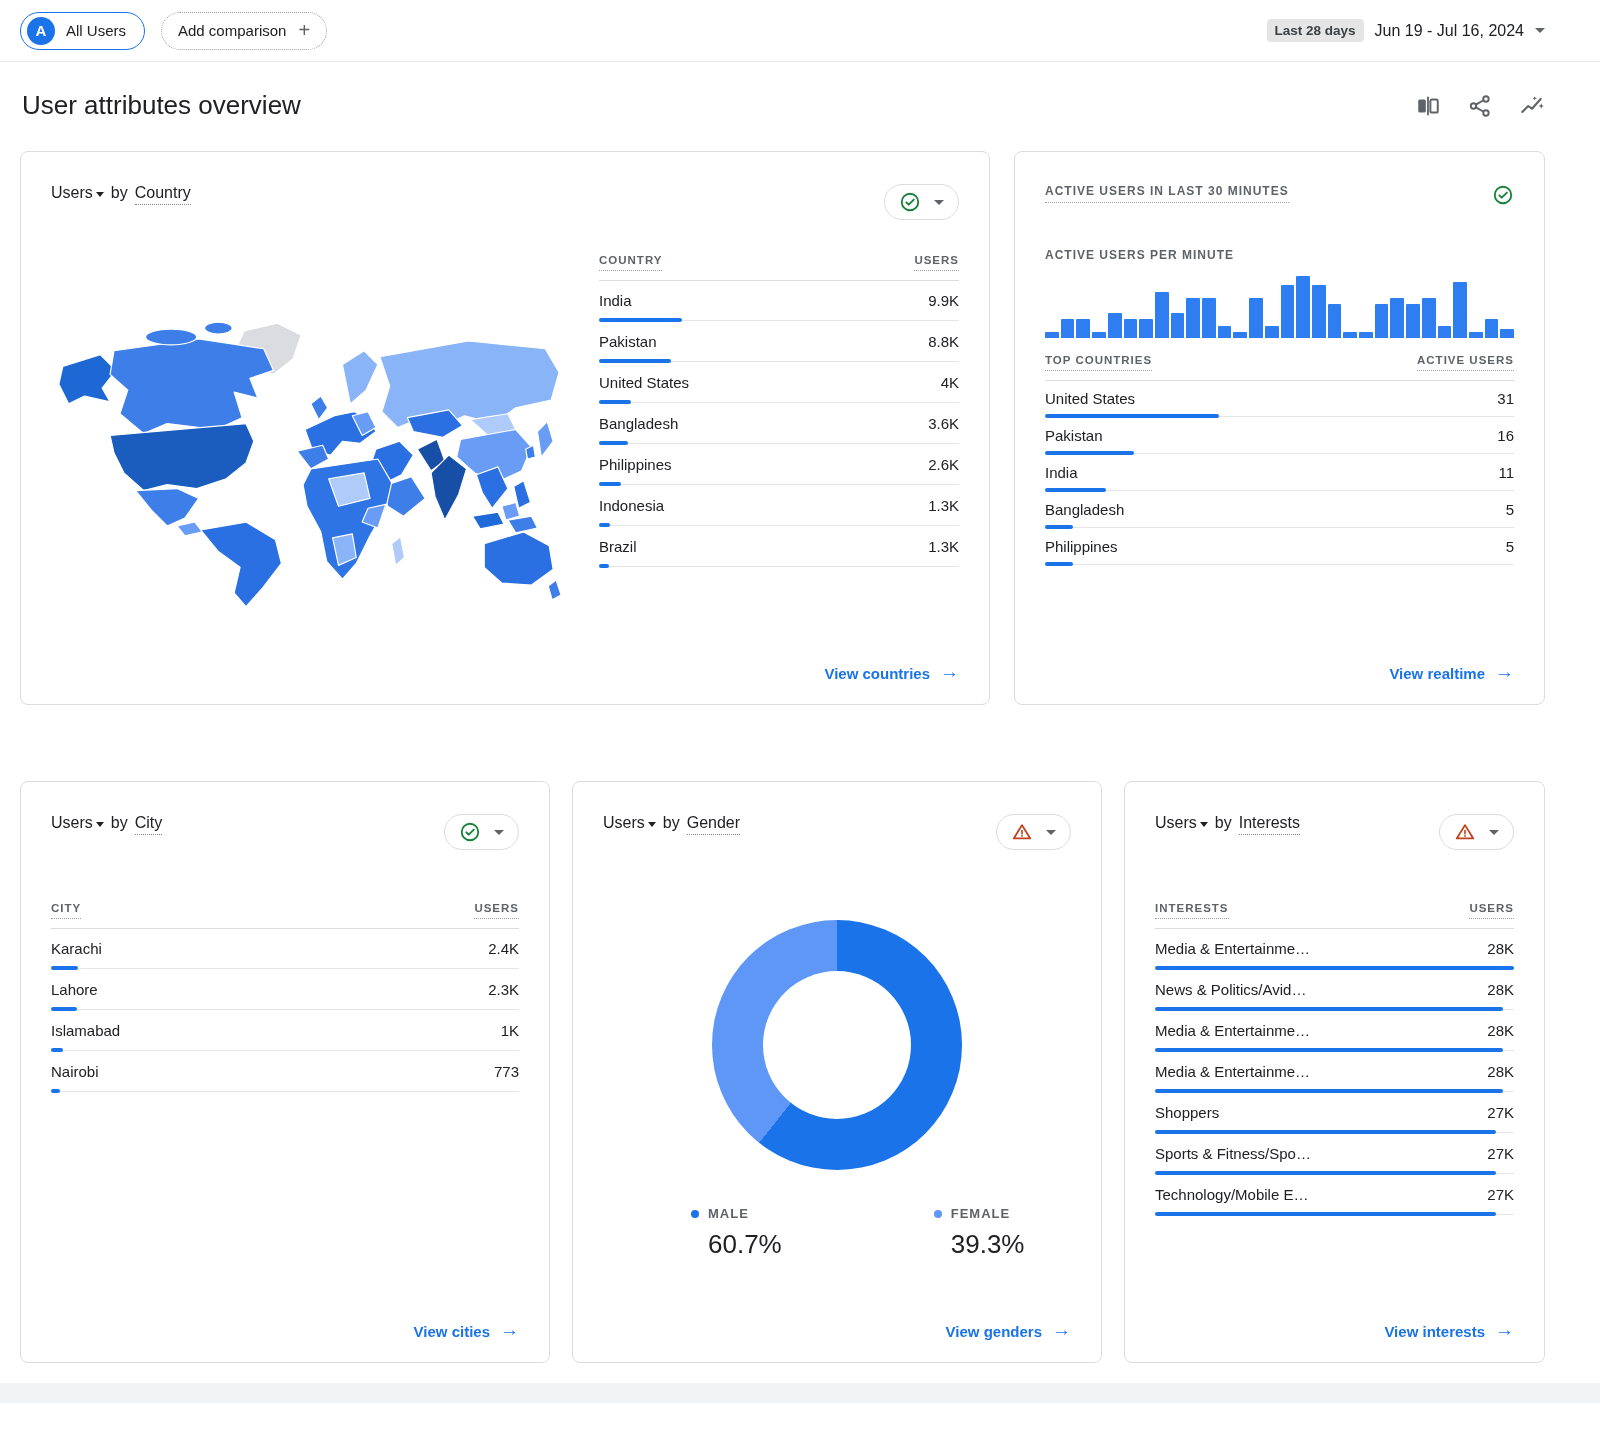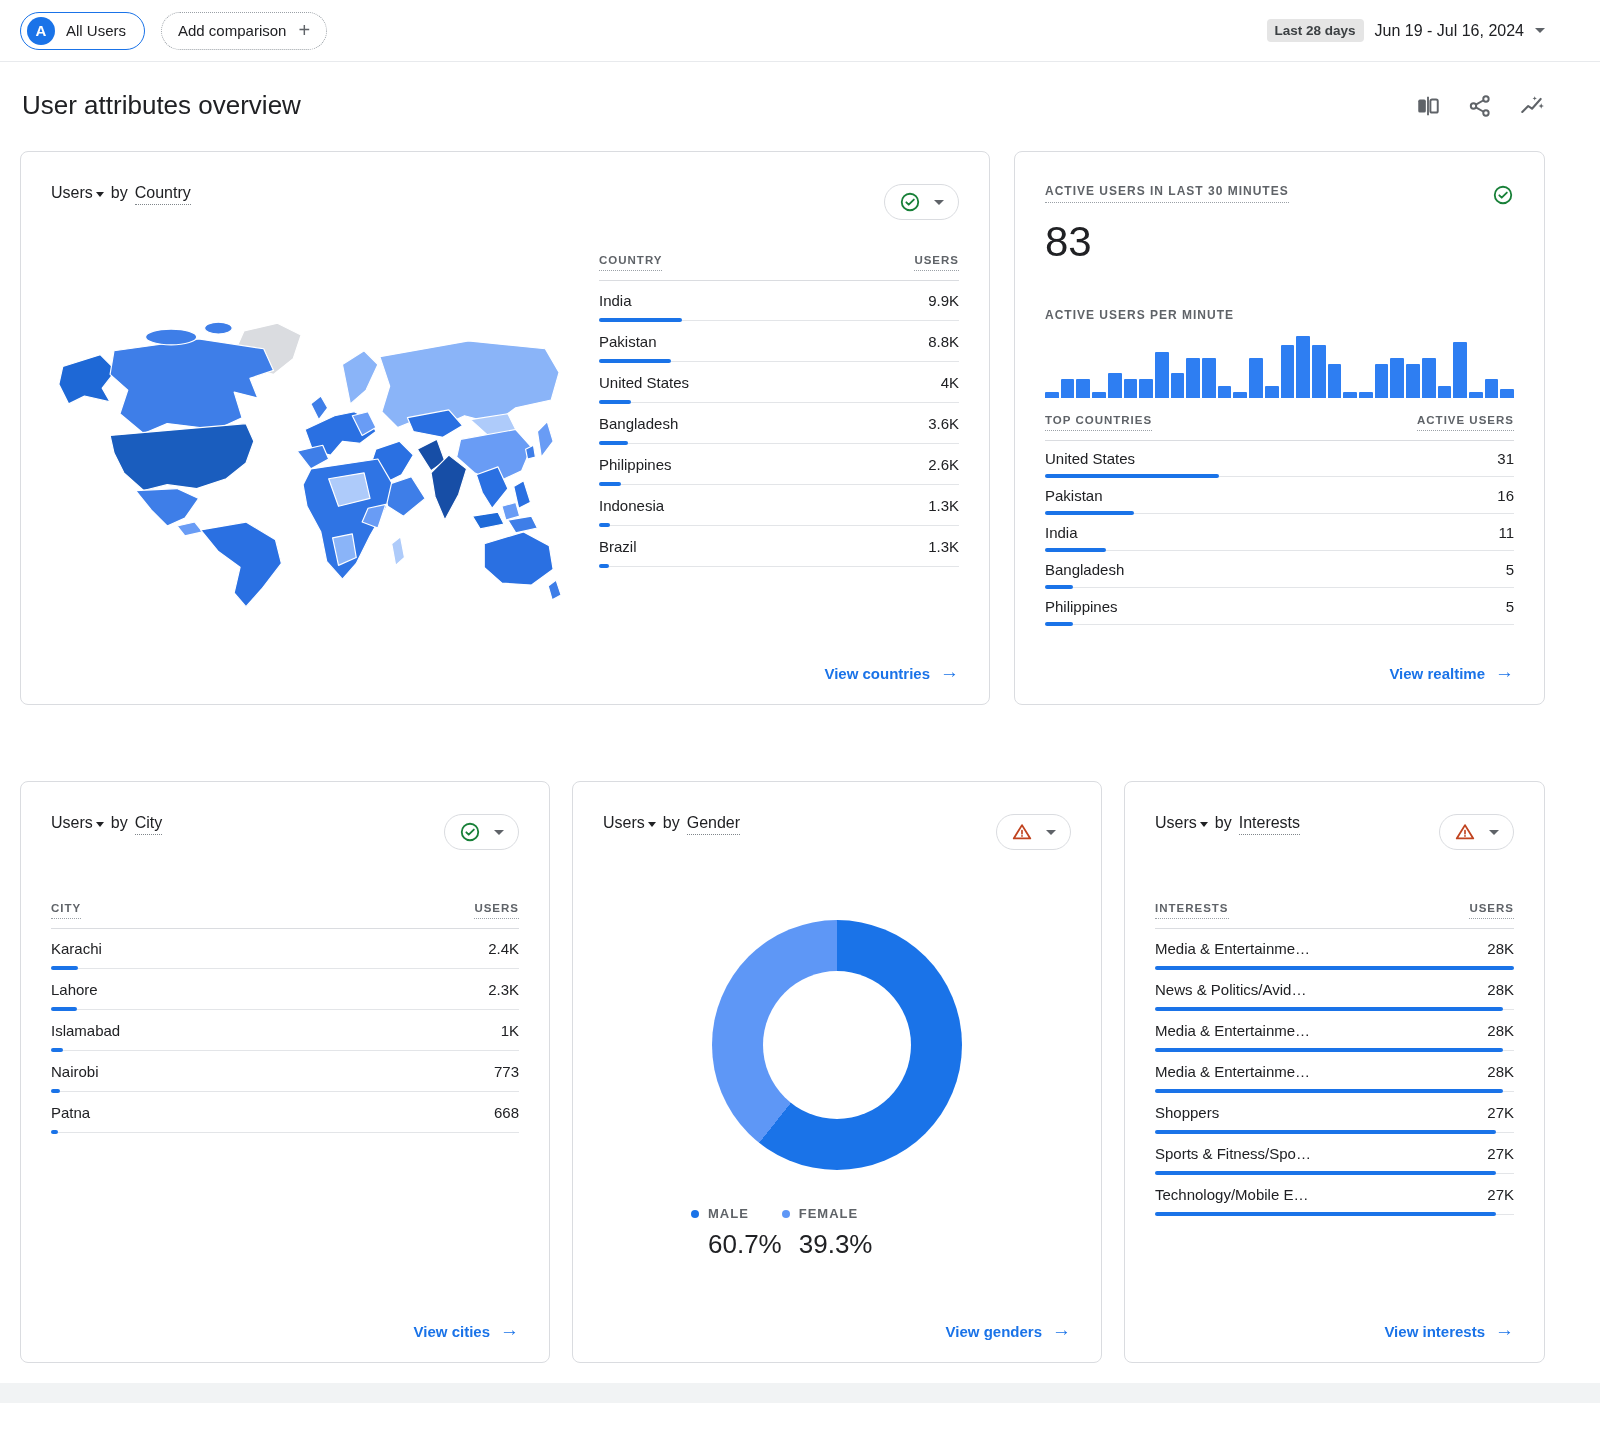--- a/index.html
+++ b/index.html
@@ -74,21 +74,21 @@
   .rt-sub { font-size:12px; letter-spacing:1px; color:#5f6368; font-weight:600; margin-top:42px; }
   .minute-chart { display:flex; align-items:flex-end; gap:2px; height:62px; margin-top:14px; }
   .mbar { flex:1; background:#2e7ef2; border-radius:1px 1px 0 0; }
   .rt-table .dt-head { margin-top:16px; }
   .rt-table .trow-line { padding:9px 0 7px; }
 
   
   .donut-wrap { display:flex; justify-content:center; margin-top:70px; }
   .donut { width:250px; height:250px; border-radius:50%; position:relative; }
   .donut::after { content:""; position:absolute; inset:51px; background:#fff; border-radius:50%; }
-  .legend { display:flex; margin-top:36px; padding-left:88px; }
+  .legend { display:flex; margin-top:36px; padding-left:88px; gap:152px; }
   .li-head { display:flex; align-items:center; gap:9px; font-size:13px; letter-spacing:1px; color:#5f6368; font-weight:600; }
   .dot { width:8px; height:8px; border-radius:50%; }
   .li-value { font-size:26px; color:#202124; margin-top:8px; margin-left:17px; }
 
   .bottom-strip { height:20px; background:#f1f3f4; margin-top:0; }
 </style>
 </head>
 <body>
 
 <div class="page">
@@ -279,21 +279,20 @@
       <div class="card card-realtime">
         <div class="rt-head">
           <span class="rt-title">ACTIVE USERS IN LAST 30 MINUTES</span>
           <span class="rt-check">
             <svg class="status-ic" viewBox="0 0 24 24">
               <circle cx="12" cy="12" r="9" fill="none" stroke="#188038" stroke-width="2"></circle>
               <path d="M8,12.3 l2.6,2.6 L16.2,9.3" fill="none" stroke="#188038" stroke-width="2" stroke-linecap="round" stroke-linejoin="round"></path>
             </svg>
           </span>
         </div>
-        <div class="rt-number">83</div>
         <div class="rt-sub">ACTIVE USERS PER MINUTE</div>
         <div class="minute-chart">
             <div class="mbar" style="height: 10%; background: rgb(46, 126, 242);"></div>
             <div class="mbar" style="height: 30%; background: rgb(46, 126, 242);"></div>
             <div class="mbar" style="height: 30%; background: rgb(46, 126, 242);"></div>
             <div class="mbar" style="height: 10%; background: rgb(46, 126, 242);"></div>
             <div class="mbar" style="height: 40%; background: rgb(46, 126, 242);"></div>
             <div class="mbar" style="height: 30%; background: rgb(46, 126, 242);"></div>
             <div class="mbar" style="height: 30%; background: rgb(46, 126, 242);"></div>
             <div class="mbar" style="height: 75%; background: rgb(46, 126, 242);"></div>
@@ -436,29 +435,20 @@
           </div>
         <div class="trow">
             <div class="trow-line">
               <span>Nairobi</span>
               <span>773</span>
             </div>
             <div class="ttrack">
               <div class="tfill" style="width: 2%;"></div>
             </div>
           </div>
-        <div class="trow">
-            <div class="trow-line">
-              <span>Patna</span>
-              <span>668</span>
-            </div>
-            <div class="ttrack">
-              <div class="tfill" style="width: 1.4%;"></div>
-            </div>
-          </div>
 
         <div class="card-link">
           <span>View cities</span>
           <span class="arrow-glyph">→</span>
         </div>
       </div>
 
       <div class="card card-gender">
         <div class="card-head">
           <div class="card-title">

